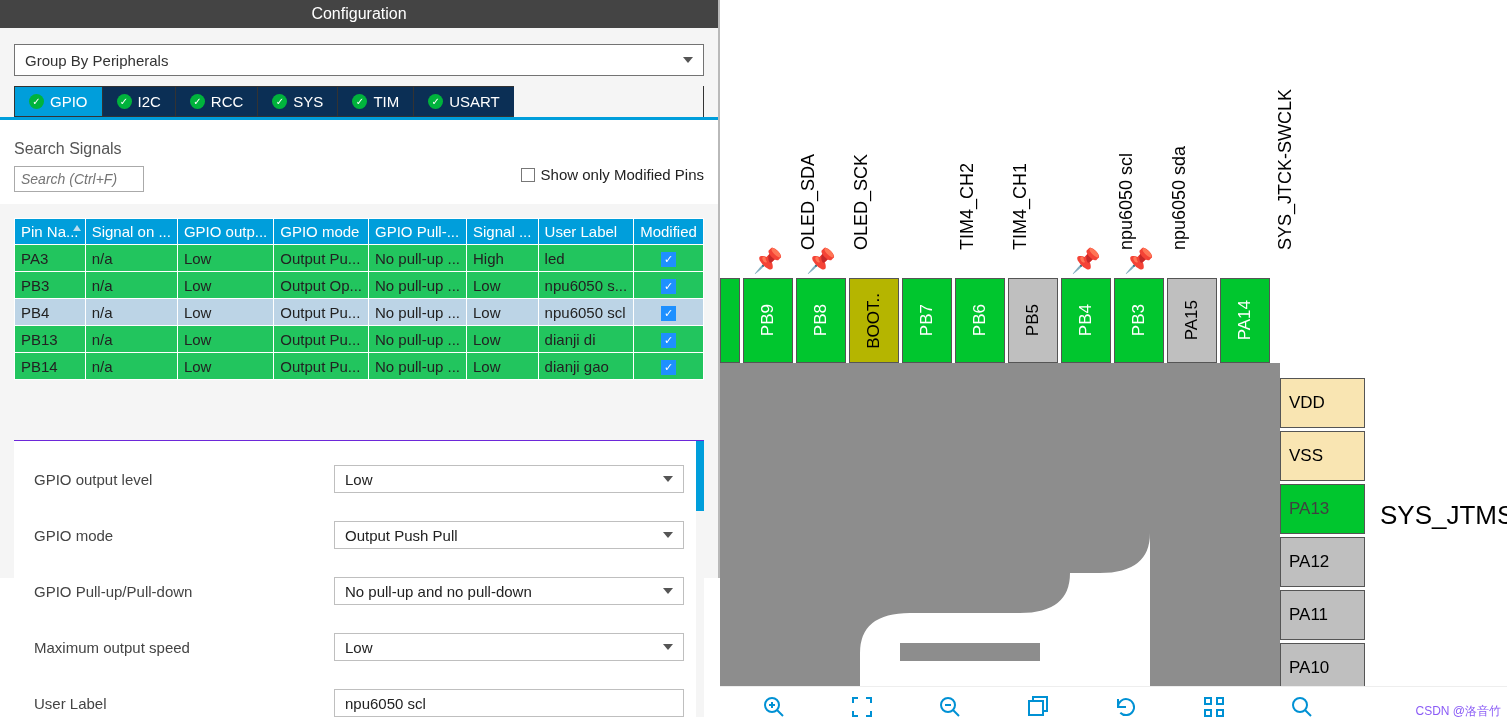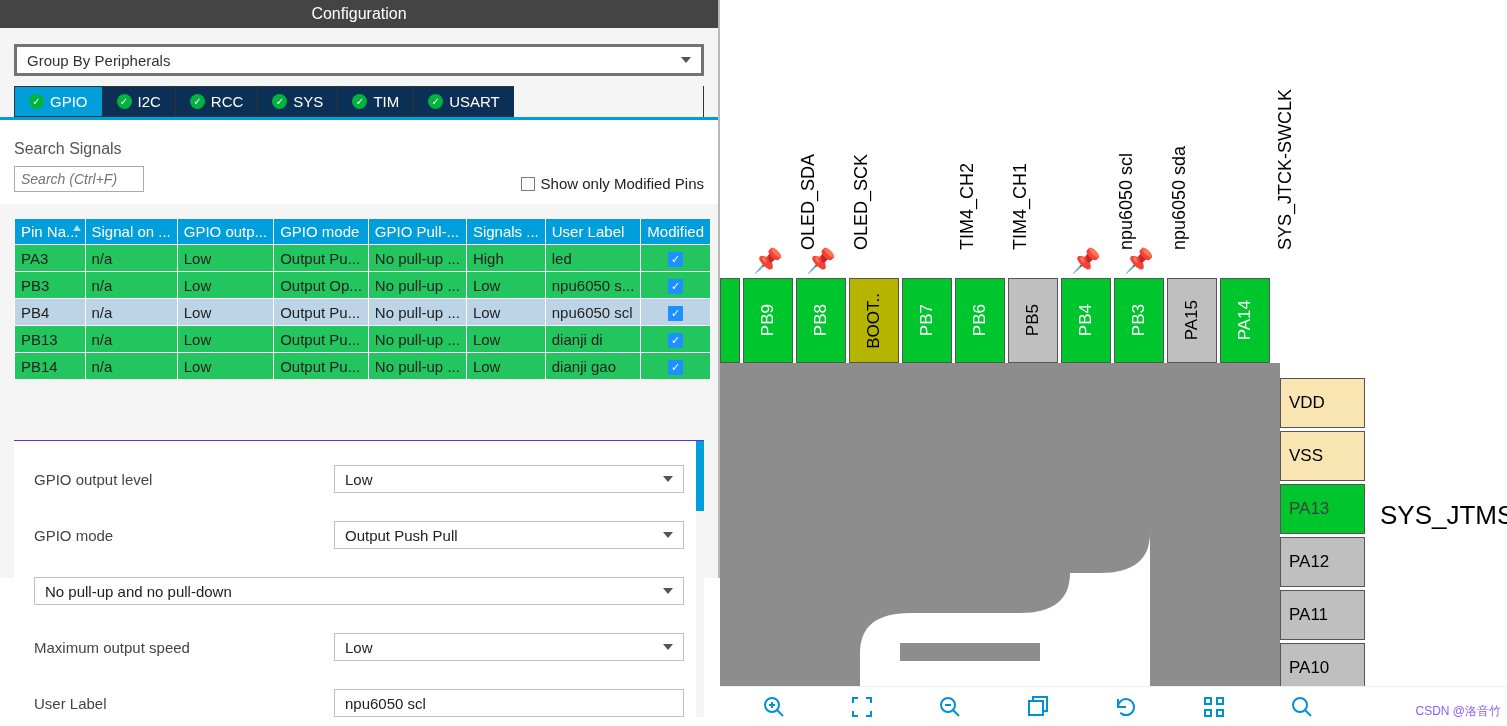--- a/index.html
+++ b/index.html
@@ -1,27 +1,27 @@
 <!DOCTYPE html>
 <html><head>
 <meta charset="utf-8">
 <style>
 *{margin:0;padding:0;box-sizing:border-box;font-family:Arial,Helvetica,sans-serif}
 body{width:1507px;height:726px;overflow:hidden;background:#fff;position:relative;font-size:15px}
 .left{position:absolute;left:0;top:0;width:720px;height:578px;background:#f5f5f5;border-right:2px solid #b9b9b9}
 .hdr{height:28px;background:#444;color:#fff;text-align:center;line-height:28px;font-size:16px}
-.groupsel{margin:16px 14px 10px 14px;height:32px;border:3px solid #737373;background:#fff;display:flex;align-items:center;padding:12px 10px;justify-content:space-between;color:#333;font-size:15px}
+.groupsel{margin:16px 14px 10px 14px;height:32px;border:1px solid #737373;background:#fff;display:flex;align-items:center;padding:12px 10px;justify-content:space-between;color:#333;font-size:15px}
 .chev{width:0;height:0;border-left:5px solid transparent;border-right:5px solid transparent;border-top:6px solid #555}
 .tabs{display:flex;margin:0 14px;border-right:1px solid #333}
 .tab{background:#0b2f55;color:#fff;padding:6px 14px;display:flex;align-items:center;gap:6px;font-size:15px;border-left:1px solid #333;border-top:1px solid #333;border-bottom:1px solid #333}
 .tab.sel{background:#009edb}
 .ck{width:15px;height:15px;border-radius:50%;background:#00b33c;display:inline-flex;align-items:center;justify-content:center;color:#fff;font-size:10px}
 .leftmid{background:#fff;margin-top:0;border-top:3px solid #009edb;padding:20px 14px 12px 14px}
 .srch-lbl{color:#555;font-size:16px;margin-bottom:8px}
-.srch-row{display:flex;justify-content:space-between;align-items:flex-end}
+.srch-row{display:flex;justify-content:space-between;align-items:flex-start}
 .srch-in{width:130px;height:26px;border:1px solid #aaa;padding:0 6px;font-style:italic;color:#999;font-size:14px}
 .modchk{display:flex;align-items:center;gap:6px;font-size:15px;color:#222}
 .cb{width:14px;height:14px;border:1px solid #777;display:inline-block}
 .tbl{margin:14px 14px 0 14px;border-collapse:collapse;width:calc(100% - 28px);font-size:15px}
 .tbl th{background:#009edb;color:#fff;font-weight:normal;text-align:left;padding:4px 6px;border:1px solid #fff;overflow:hidden;white-space:nowrap}
 .tbl th:first-child{position:relative}
 .tbl th .sort{position:absolute;right:4px;top:6px;width:0;height:0;border-left:4px solid transparent;border-right:4px solid transparent;border-bottom:6px solid #bde}
 .tbl td{padding:4px 6px;border:1px solid #fff;background:#22c55e;color:#222;overflow:hidden;white-space:nowrap;text-overflow:ellipsis}
 .tbl tr.selrow td{background:#bcd4e6}
 .chkcell{text-align:center}
@@ -103,21 +103,21 @@
     </div>
   </div>
   <table class="tbl" id="tbl">
       <thead>
         <tr>
           <th style="width:80px">Pin Na...<span class="sort"></span></th>
           <th style="width:85px">Signal on ...</th>
           <th style="width:85px">GPIO outp...</th>
           <th style="width:90px">GPIO mode</th>
           <th style="width:90px">GPIO Pull-...</th>
-          <th style="width:85px">Signals ...</th>
+          <th style="width:85px">Signal ...</th>
           <th style="width:85px">User Label</th>
           <th style="width:75px">Modified</th>
         </tr>
       </thead>
       <tbody>
         <tr class="">
           <td>PA3</td>
           <td>n/a</td>
           <td>Low</td>
           <td>Output Pu...</td>
@@ -180,20 +180,21 @@
         </div>
       </div>
       <div class="proprow">
         <label>GPIO mode</label>
         <div class="propsel">
           <span>Output Push Pull</span>
           <span class="chev"></span>
         </div>
       </div>
       <div class="proprow">
+        <label>GPIO Pull-up/Pull-down</label>
         <div class="propsel">
           <span>No pull-up and no pull-down</span>
           <span class="chev"></span>
         </div>
       </div>
       <div class="proprow">
         <label>Maximum output speed</label>
         <div class="propsel">
           <span>Low</span>
           <span class="chev"></span>

